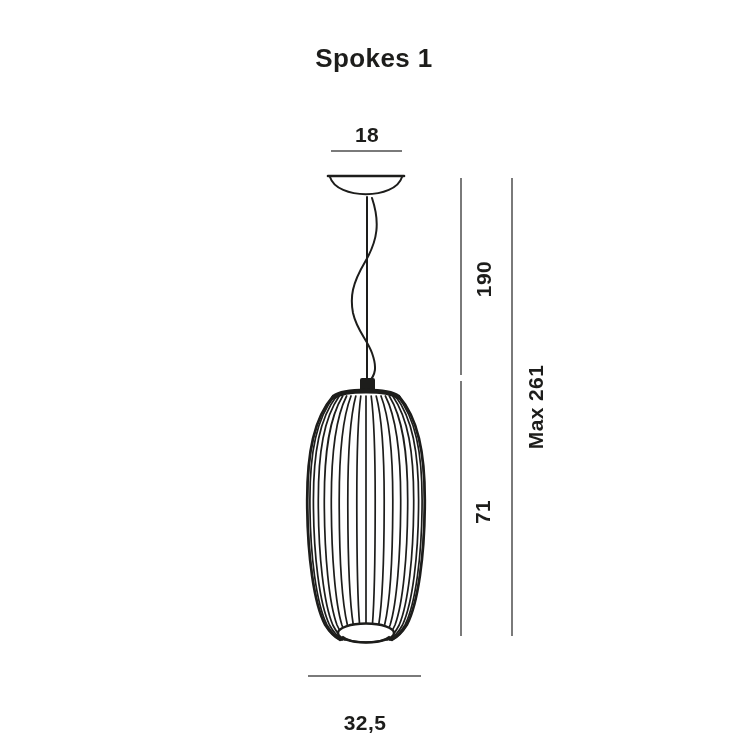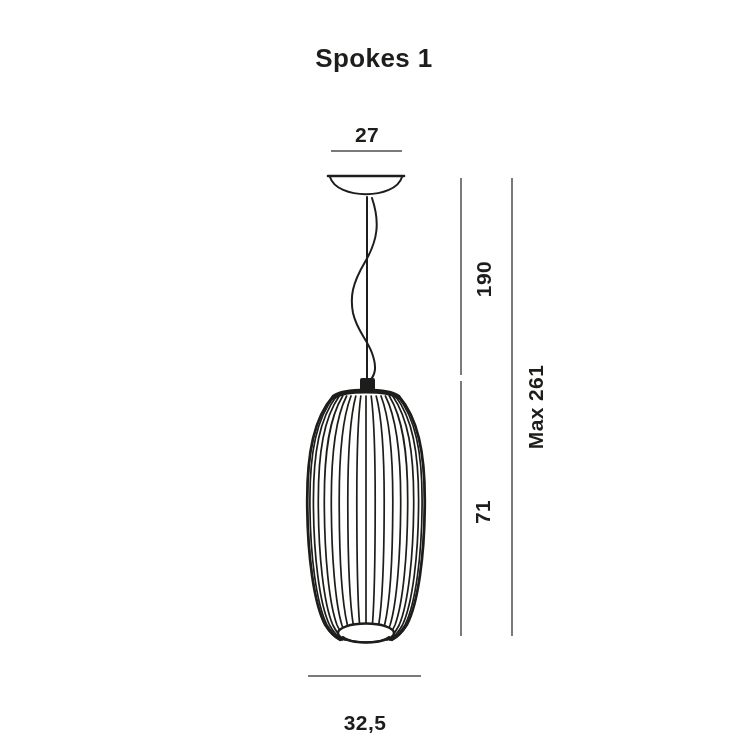--- a/index.html
+++ b/index.html
@@ -141,21 +141,21 @@
                C 330.0 633 336.0 638 340.0 640" fill="none" stroke-width="2.3"></path>
         </g>
 
       <ellipse cx="366" cy="633" rx="28" ry="9.5" fill="#ffffff" stroke-width="2.4"></ellipse>
       <path d="M343,637 C351,644 381,644 389,637" stroke-width="2.2"></path>
     </g>
   </svg>
 
   <div class="label title" style="left:366px;top:58px;margin-left:8px;">Spokes 1</div>
 
-  <div class="label dim" style="left:367px;top:135px;">27</div>
+  <div class="label dim" style="left:367px;top:135px;">18</div>
 
   <div class="label dim rot" style="left:484px;top:279px;">190</div>
 
   <div class="label dim rot" style="left:536px;top:407px;">Max 261</div>
 
   <div class="label dim rot" style="left:483px;top:512px;">71</div>
 
   <div class="label dim" style="left:365px;top:699px;margin-top:24px;">32,5</div>
 </div>
 

